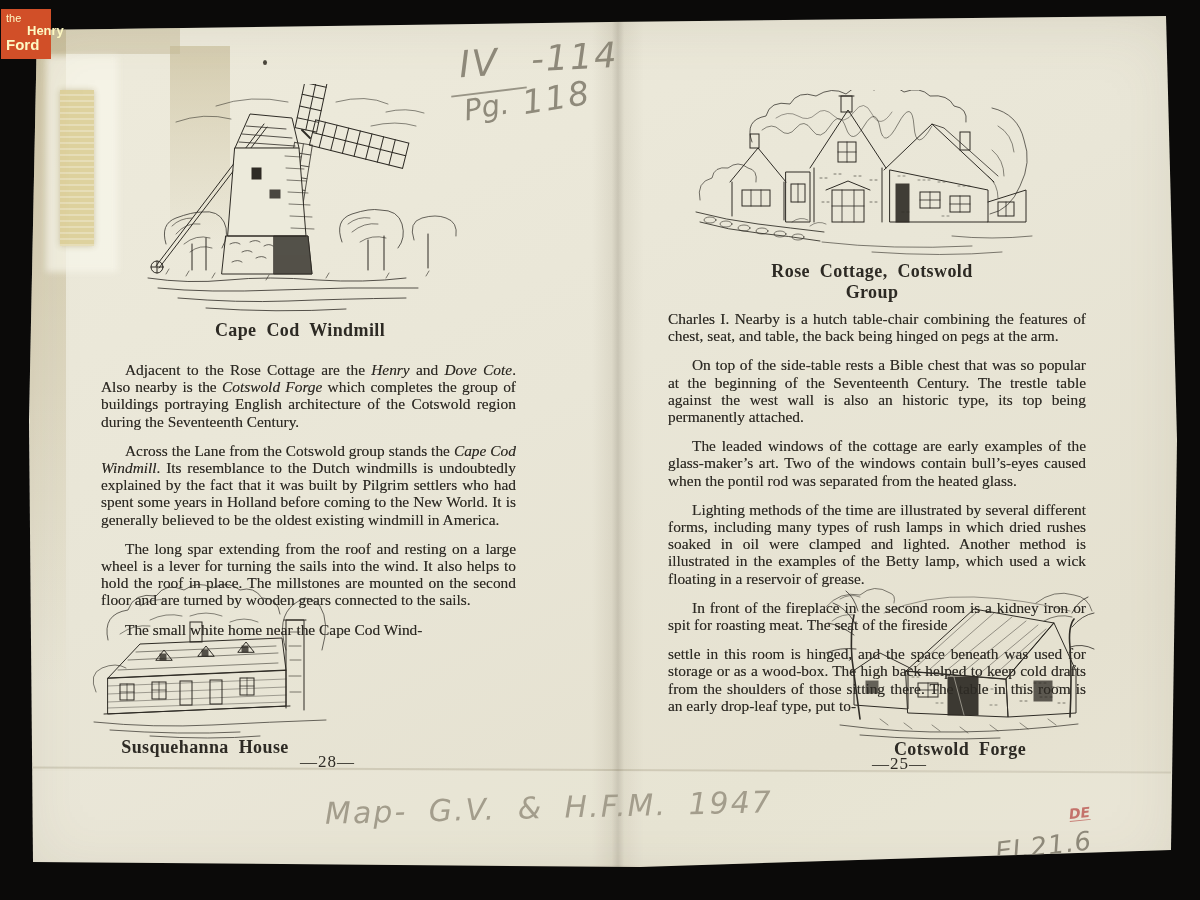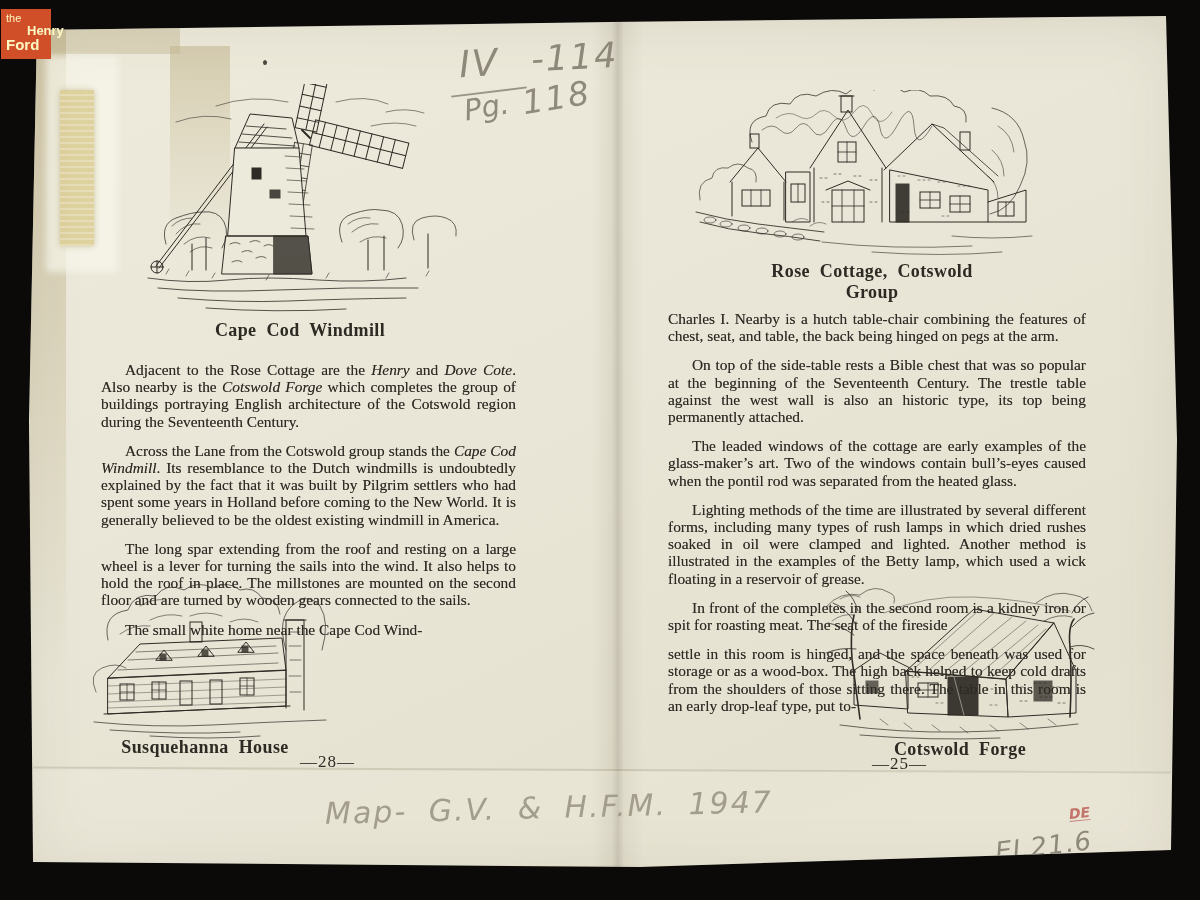--- a/index.html
+++ b/index.html
@@ -232,21 +232,21 @@
       </svg>
     </div>
 
     <div class="caption" style="left:742px;top:261px;width:260px;">Rose Cottage, Cotswold Group</div>
 
     <div class="booktext rp-text">
       <p><span>Charles I. Nearby is a hutch table-chair combining the features of chest, seat, and table, the back being hinged on pegs at the arm.</span></p>
       <p class="ind"><span>On top of the side-table rests a Bible chest that was so popular at the beginning of the Seventeenth Century. The trestle table against the west wall is also an historic type, its top being permanently attached.</span></p>
       <p class="ind"><span>The leaded windows of the cottage are early examples of the glass-maker’s art. Two of the windows contain bull’s-eyes caused when the pontil rod was separated from the heated glass.</span></p>
       <p class="ind"><span>Lighting methods of the time are illustrated by several different forms, including many types of rush lamps in which dried rushes soaked in oil were clamped and lighted. Another method is illustrated in the examples of the Betty lamp, which used a wick floating in a reservoir of grease.</span></p>
-      <p class="ind"><span>In front of the completes in the second room is a kidney iron or spit for roasting meat. The seat of the fireside</span></p>
+      <p class="ind"><span>In front of the fireplace in the second room is a kidney iron or spit for roasting meat. The seat of the fireside</span></p>
       <p class="narrowR"><span>settle in this room is hinged, and the space beneath was used for storage or as a wood-box. The high back helped to keep cold drafts from the shoulders of those sitting there. The table in this room is an early drop-leaf type, put to-</span></p>
     </div>
 
     <div class="illus" style="left:820px;top:577px;width:278px;height:165px;">
       <svg viewBox="0 0 278 165" fill="none" stroke="#2e2b25" stroke-width="1" stroke-linecap="round">
 
         <path d="M40 142q-4-30-8-60q-2-26 2-44" stroke-width="1.6"></path>
         <path d="M34 58q-14-10-26-12M35 46q-10-16-22-20M36 72q-16-2-30 4M38 34q-4-14-12-20" opacity=".8"></path>
         <path d="M6 30q14-16 34-12q14-12 30 -2q6 2 4 10" opacity=".6"></path>
         <path d="M12 44q10-8 22-6M20 22q10-6 20-2" opacity=".5"></path>

